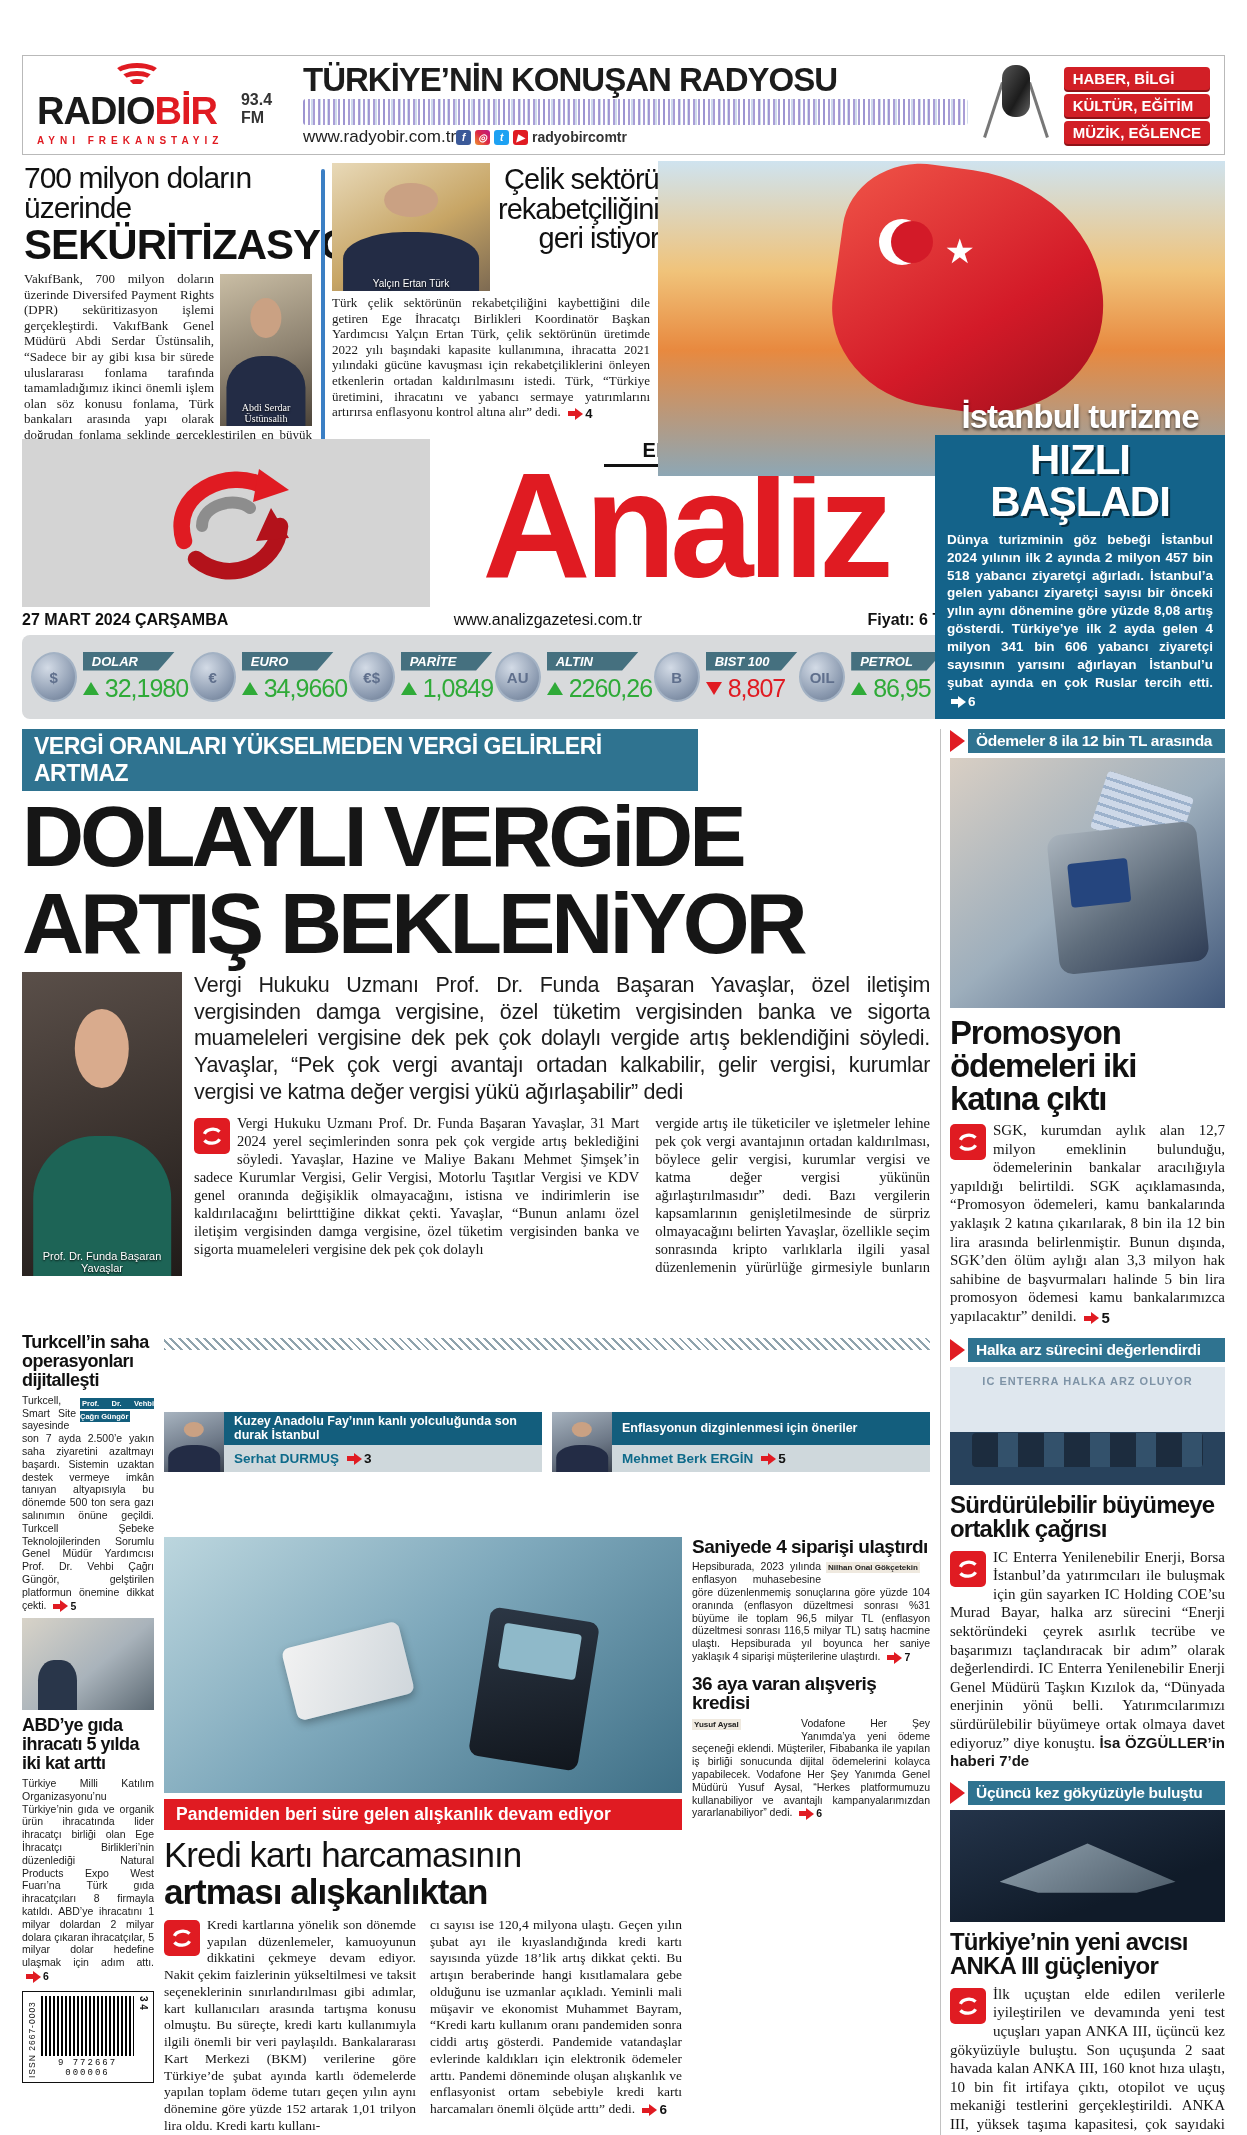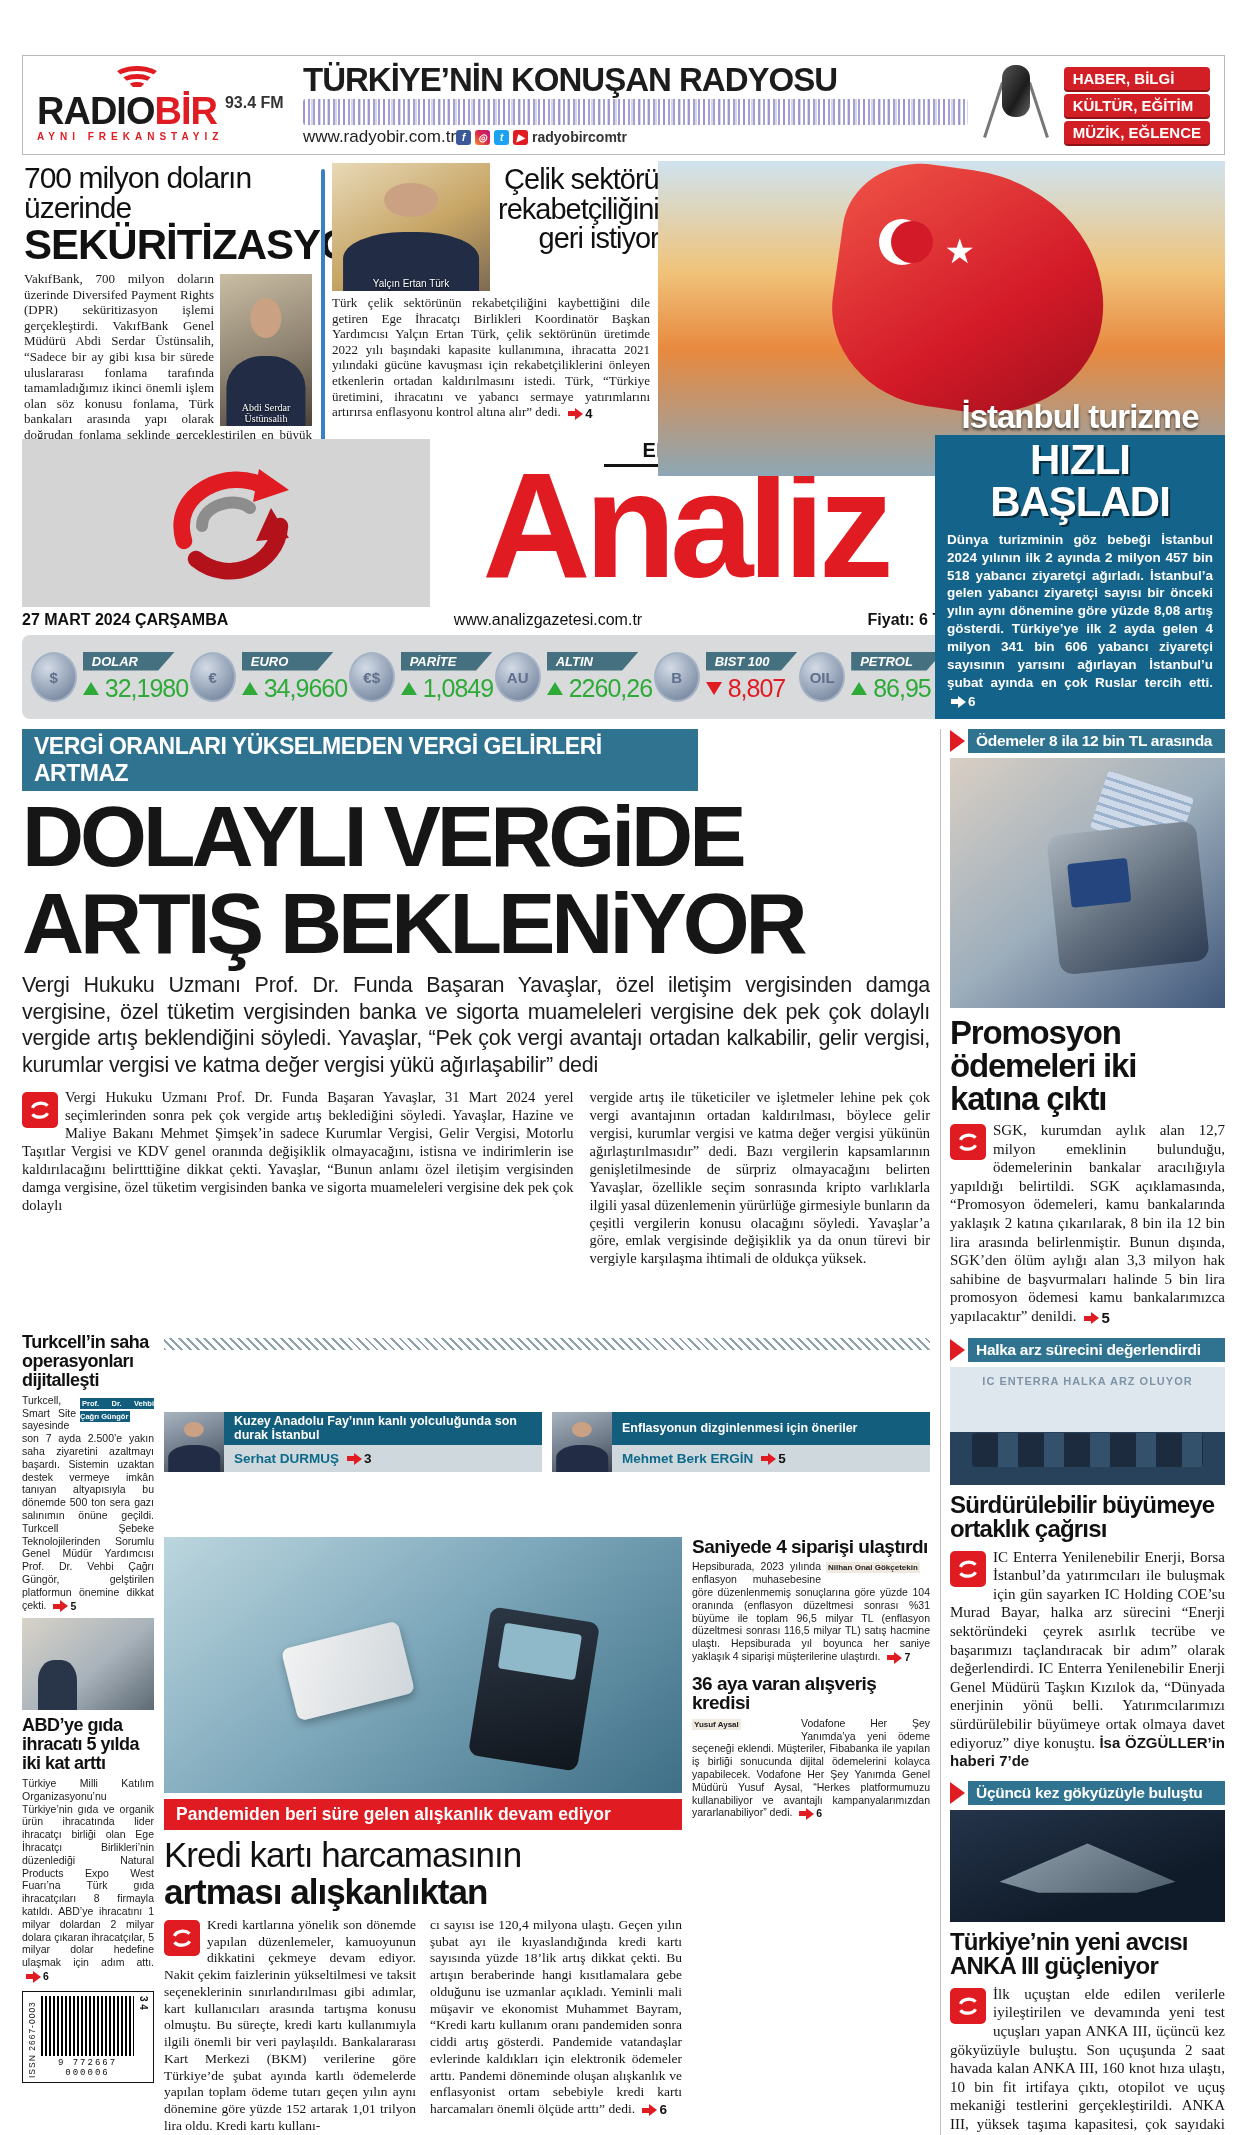--- a/index.html
+++ b/index.html
@@ -9,21 +9,21 @@
 
   
   .ad-banner { height:100px; border:1px solid #b9b9b9; display:flex; align-items:center;
                padding:6px 14px; gap:16px; }
   .rb-logo { width:250px; }
   .rb-arcs { position:relative; height:26px; margin-left:70px; width:60px;}
   .rb-arc { position:absolute; border:5px solid #e01b22; border-bottom:none; border-left-color:transparent; border-right-color:transparent; border-radius:50% 50% 0 0; }
   .rb-arc.a1{ width:18px; height:9px; left:21px; top:14px;}
   .rb-arc.a2{ width:34px; height:17px; left:13px; top:6px;}
   .rb-arc.a3{ width:50px; height:25px; left:5px; top:-2px;}
-  .rb-row { display:flex; align-items:flex-start; gap:8px; }
+  .rb-row { display:flex; align-items:center; gap:24px; }
   .rb-name { font-size:38px; font-weight:800; letter-spacing:-1px; color:#1a1a1a; line-height:.9;}
   .rb-name b { color:#e01b22; }
   .rb-freq { font-size:16px; font-weight:700; color:#333; padding-bottom:6px;}
   .rb-tag { color:#e01b22; font-size:10px; font-weight:700; letter-spacing:5px; margin-top:2px;}
   .rb-center { flex:1; display:flex; flex-direction:column; justify-content:center;}
   .rb-slogan { font-size:33px; font-weight:800; letter-spacing:-1px; color:#1c1c1c; line-height:1;}
   .rb-wave { height:26px; margin-top:3px;
      background: repeating-linear-gradient(90deg, rgba(140,125,200,.75) 0 2px, transparent 2px 5px),
                  repeating-linear-gradient(90deg, rgba(120,150,200,.35) 0 2px, transparent 2px 8px);
      border-radius:3px; }
@@ -401,20 +401,23 @@
     </div>
   </div>
 
   <div class="main-grid">
 
     <div class="ms">
       <div class="ms-kicker">VERGİ ORANLARI YÜKSELMEDEN VERGİ GELİRLERİ ARTMAZ</div>
       <div class="ms-head">DOLAYLI VERGiDE</div>
       <div class="ms-head">ARTIŞ BEKLENiYOR</div>
       <div class="ms-flex">
+        <div class="ms-photo portrait">
+          <span class="pcap">Prof. Dr. Funda Başaran Yavaşlar</span>
+        </div>
         <div class="ms-right">
           <div class="ms-lede">Vergi Hukuku Uzmanı Prof. Dr. Funda Başaran Yavaşlar, özel iletişim vergisinden damga vergisine, özel tüketim vergisinden banka ve sigorta muameleleri vergisine dek pek çok dolaylı vergide artış beklendiğini söyledi. Yavaşlar, “Pek çok vergi avantajı ortadan kalkabilir, gelir vergisi, kurumlar vergisi ve katma değer vergisi yükü ağırlaşabilir” dedi</div>
           <div class="ms-cols">
             <div class="ms-c1 sbody">
               <span class="mini-logo">
                   <svg viewBox="0 0 24 24">
                     <path d="M5 10 A8 6 0 0 1 19 8" fill="none" stroke="#fff" stroke-width="3"></path>
                     <path d="M19 15 A8 6 0 0 1 5 16" fill="none" stroke="#fff" stroke-width="3"></path>
                   </svg>
                 </span>

